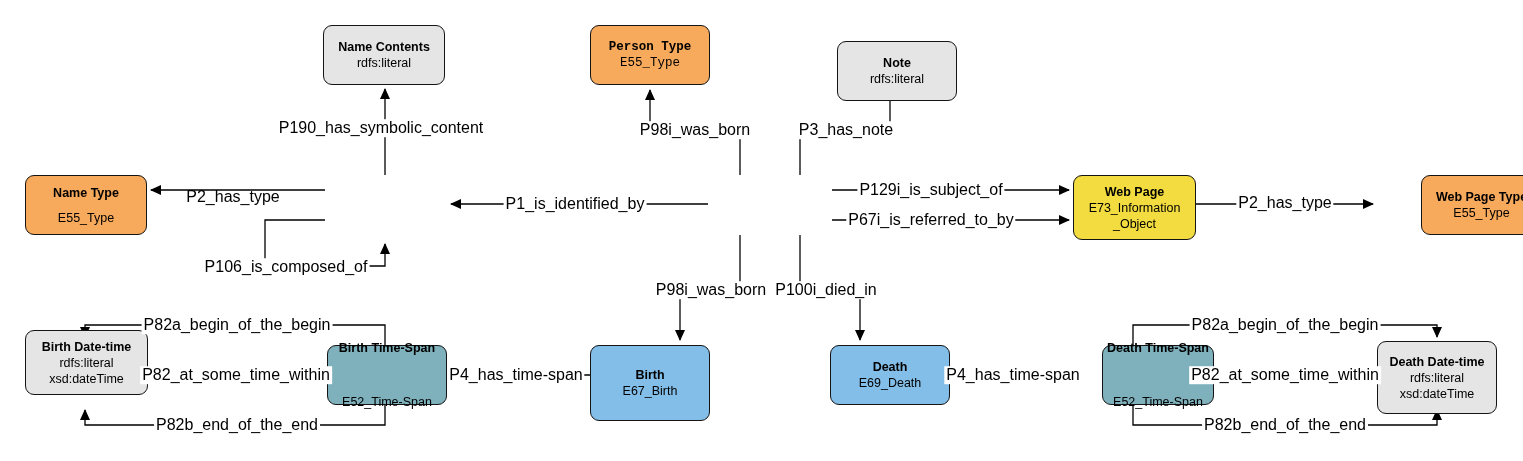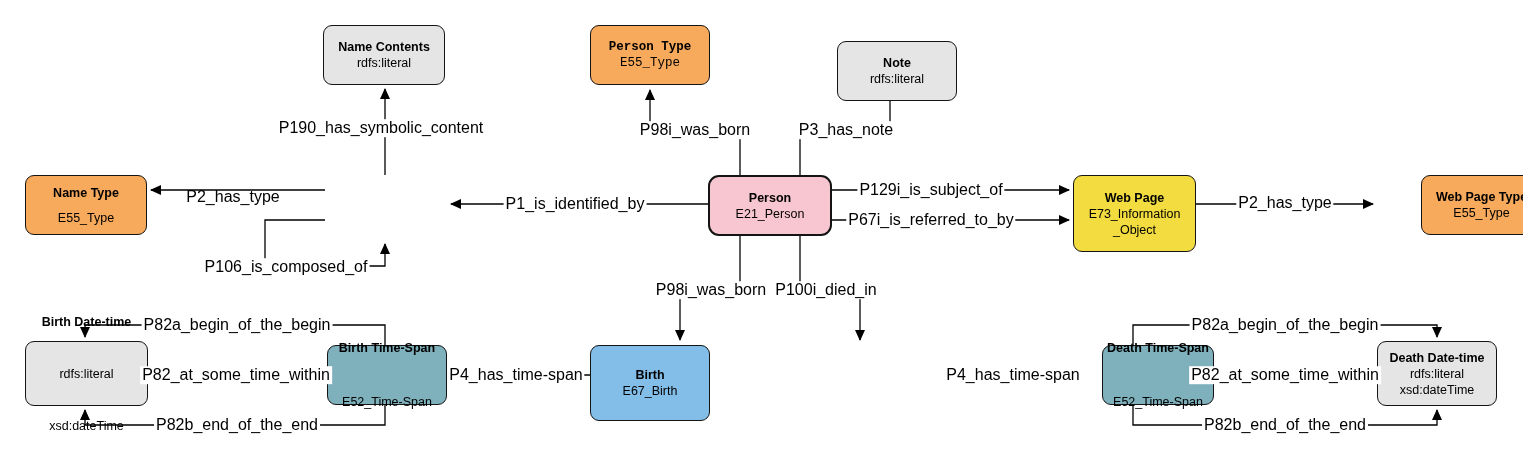--- a/index.html
+++ b/index.html
@@ -83,64 +83,64 @@
 
   </div>
 
   <div class="node fill-orange" style="left:25px;top:175px;width:122px;height:60px;gap:9px;">
     <div class="nt">Name Type</div>
     <div class="ns">E55_Type</div>
 
   </div>
 
 
-  <div class="node fill-pink emph" style="left:708px;top:175px;width:124px;height:61px;">
-    <div class="nt">Person</div>
-    <div class="ns">E21_Person</div>
 
-  </div>
-
-  <div class="node fill-yellow" style="left:1073px;top:175px;width:123px;height:77px;">
+  <div class="node fill-yellow" style="left:1073px;top:175px;width:123px;height:65px;">
     <div class="nt">Web Page</div>
     <div class="ns">E73_Information</div>
     <div class="ns">_Object</div>
   </div>
 
   <div class="node fill-orange" style="left:1377px;top:175px;width:121px;height:60px;margin-left:44px;">
     <div class="nt">Web Page Type</div>
     <div class="ns">E55_Type</div>
 
   </div>
 
-  <div class="node fill-white" style="left:25px;top:341px;width:123px;height:65px;gap:36px;">
+  <div class="node fill-white" style="left:25px;top:330px;width:123px;height:65px;">
     <div class="nt">Birth Date-time</div>
     <div class="ns">rdfs:literal</div>
     <div class="ns">xsd:dateTime</div>
   </div>
 
   <div class="node fill-teal" style="left:327px;top:345px;width:120px;height:60px;">
     <div class="nt">Birth Time-Span</div>
     <div class="ns">E52_Time-Span</div>
 
   </div>
 
   <div class="node fill-blue" style="left:590px;top:345px;width:120px;height:76px;">
     <div class="nt">Birth</div>
     <div class="ns">E67_Birth</div>
 
   </div>
 
+  <div class="node fill-blue" style="left:830px;top:345px;width:120px;height:60px;">
+    <div class="nt">Death</div>
+    <div class="ns">E69_Death</div>
+
+  </div>
 
   <div class="node fill-teal" style="left:1102px;top:345px;width:112px;height:60px;text-align:center;">
     <div class="nt">Death Time-Span</div>
     <div class="ns">E52_Time-Span</div>
 
   </div>
 
-  <div class="node fill-white" style="left:1377px;top:341px;width:120px;height:65px;align-items:center;">
+  <div class="node fill-white" style="left:1377px;top:341px;width:120px;height:73px;align-items:center;">
     <div class="nt">Death Date-time</div>
     <div class="ns">rdfs:literal</div>
     <div class="ns">xsd:dateTime</div>
   </div>
 
   <div class="edge-label" style="left:381px;top:128px;">P190_has_symbolic_content</div>
   <div class="edge-label" style="left:695px;top:130px;">P98i_was_born</div>
   <div class="edge-label" style="left:846px;top:130px;">P3_has_note</div>
   <div class="edge-label" style="left:233px;top:197px;background:transparent;">P2_has_type</div>
   <div class="edge-label" style="left:575px;top:204px;">P1_is_identified_by</div>

